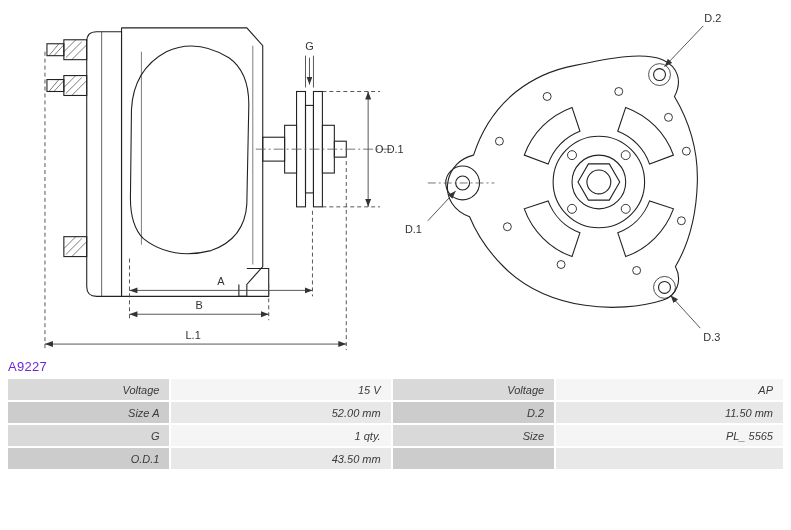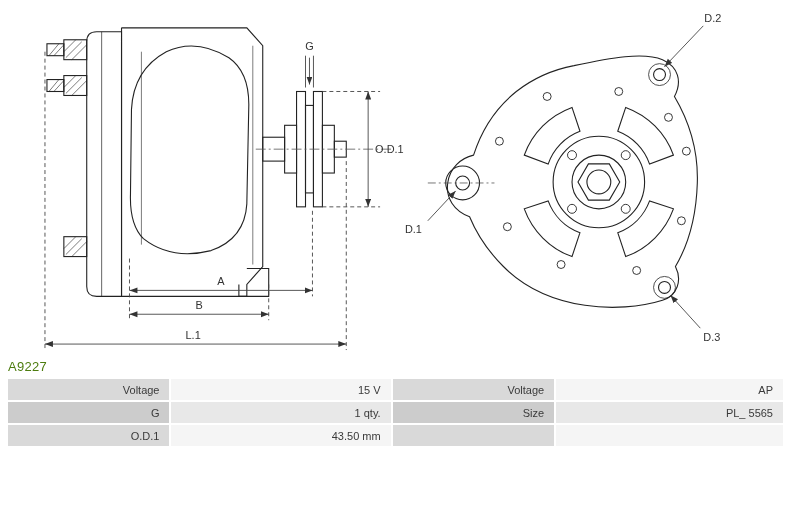--- a/index.html
+++ b/index.html
@@ -8,33 +8,34 @@
     background: #ffffff;
     font-family: "Liberation Sans", sans-serif;
     width: 791px;
   }
   .page { width: 791px; height: 530px; overflow: hidden; background: #fff; }
 
   .drawing-wrap { width: 791px; height: 358px; }
   .drawing-wrap svg { display: block; }
 
   .part-number {
-    color: #4d7c0f;
+    color: #6d28d9;
     font-size: 13px;
     margin: 1px 0 3px 8px;
     cursor: pointer;
     letter-spacing: 0.3px;
   }
 
   table.spec {
     width: calc(100% - 12px);
     margin: 0 6px;
     border-collapse: separate;
     border-spacing: 2px;
     table-layout: fixed;
+    font-style: italic;
   }
   table.spec td {
     height: 21px;
     font-size: 11px;
     color: #3a3a3a;
     text-align: right;
     padding: 0 10px 0 2px;
     vertical-align: middle;
     white-space: nowrap;
     overflow: hidden;
@@ -204,20 +205,26 @@
         <col style="width:29.5%">
     </colgroup>
     <tbody>
       <tr>
         <td class="lbl">Voltage</td>
         <td class="val">15 V</td>
         <td class="lbl">Voltage</td>
         <td class="val">AP</td>
       </tr>
       <tr>
+        <td class="lbl">Size A</td>
+        <td class="val">52.00 mm</td>
+        <td class="lbl">D.2</td>
+        <td class="val">11.50 mm</td>
+      </tr>
+      <tr>
         <td class="lbl">G</td>
         <td class="val">1 qty.</td>
         <td class="lbl">Size</td>
         <td class="val">PL_ 5565</td>
       </tr>
       <tr>
         <td class="lbl">O.D.1</td>
         <td class="val">43.50 mm</td>
         <td class="lbl"></td>
         <td class="val"></td>

